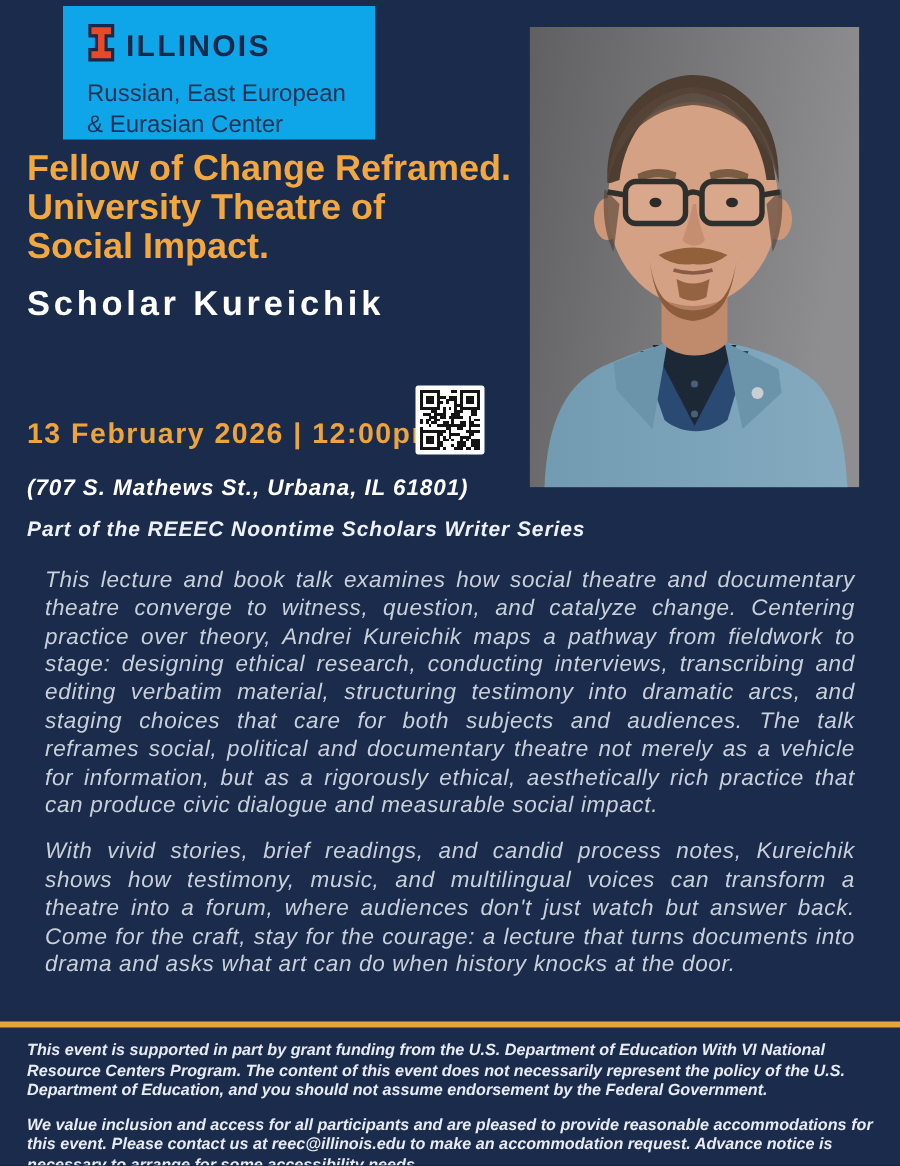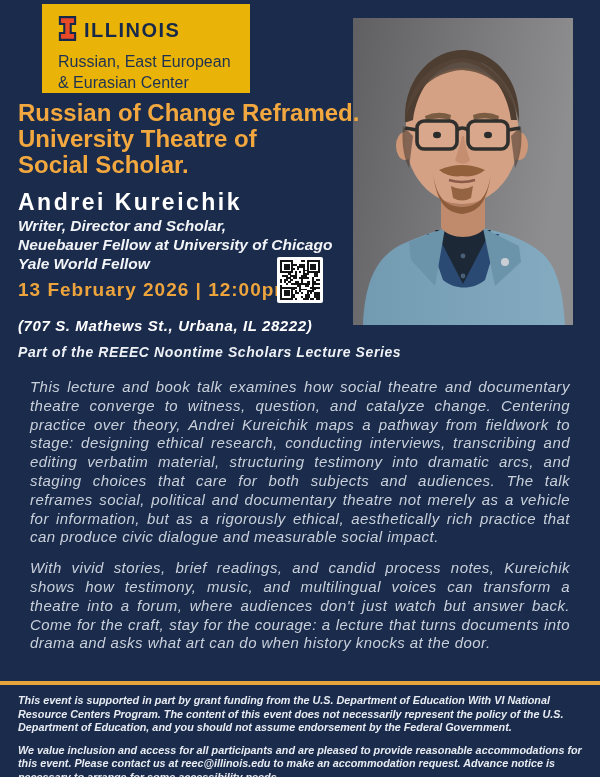--- a/index.html
+++ b/index.html
@@ -13,21 +13,21 @@
     background: #1A2B4C;
     overflow: hidden;
     margin: 0 auto;
   }
 
   
   .logo-box {
     position: absolute;
     left: 42px; top: 4px;
     width: 208px; height: 89px;
-    background: #eab308;
+    background: #0ea5e9;
     padding: 11px 0 0 16px;
   }
   .logo-row { display: flex; align-items: center; gap: 7px; }
   .logo-wordmark {
     font-size: 20px;
     font-weight: bold;
     letter-spacing: 1.5px;
     color: #17294A;
   }
   .logo-center-name {
@@ -232,34 +232,29 @@
       <path d="M86 152 Q109 142 132 152 Q122 160 109 158 Q96 160 86 152 Z" fill="#93603C"></path>
 
       <path d="M96 162 Q109 166 122 162" stroke="#8A5A48" stroke-width="2.4" fill="none"></path>
 
       <path d="M80 156 C84 184 92 194 109 196 C126 194 134 184 138 156 C134 180 126 188 109 189 C92 188 84 180 80 156 Z" fill="#8D5C3A"></path>
       <path d="M98 168 Q109 174 120 168 L118 180 Q109 185 100 180 Z" fill="#8D5C3A" opacity="0.9"></path>
     </svg>
   </div>
 
   <h1 class="title">
-    <span>Russian of Change Reframed.</span><br>
+    <span>Fellow of Change Reframed.</span><br>
     <span>University Theatre of</span><br>
-    <span>Social Scholar.</span>
+    <span>Social Impact.</span>
   </h1>
 
-  <div class="speaker-name">Andrei Kureichik</div>
-  <div class="speaker-roles">
-    <div>Writer, Director and Scholar,</div>
-    <div>Neuebauer Fellow at University of Chicago</div>
-    <div>Yale World Fellow</div>
-  </div>
+  <div class="speaker-name">Scholar Kureichik</div>
 
   <div class="datetime">13 February 2026 | 12:00pm</div>
-  <div class="address">(707 S. Mathews St., Urbana, IL 28222)</div>
+  <div class="address">(707 S. Mathews St., Urbana, IL 61801)</div>
 
   <div class="qr">
     <svg id="qr-svg" viewBox="0 0 21 21" shape-rendering="crispEdges">
         <rect x="0" y="0" width="1" height="1" fill="#141414"></rect>
         <rect x="1" y="0" width="1" height="1" fill="#141414"></rect>
         <rect x="2" y="0" width="1" height="1" fill="#141414"></rect>
         <rect x="3" y="0" width="1" height="1" fill="#141414"></rect>
         <rect x="4" y="0" width="1" height="1" fill="#141414"></rect>
         <rect x="5" y="0" width="1" height="1" fill="#141414"></rect>
         <rect x="6" y="0" width="1" height="1" fill="#141414"></rect>
@@ -494,21 +489,21 @@
         <rect x="12" y="20" width="1" height="1" fill="#141414"></rect>
         <rect x="13" y="20" width="1" height="1" fill="#141414"></rect>
         <rect x="14" y="20" width="1" height="1" fill="#141414"></rect>
         <rect x="16" y="20" width="1" height="1" fill="#141414"></rect>
         <rect x="17" y="20" width="1" height="1" fill="#141414"></rect>
         <rect x="19" y="20" width="1" height="1" fill="#141414"></rect>
         <rect x="20" y="20" width="1" height="1" fill="#141414"></rect>
       </svg>
   </div>
 
-  <div class="series-line">Part of the REEEC Noontime Scholars Lecture Series</div>
+  <div class="series-line">Part of the REEEC Noontime Scholars Writer Series</div>
 
   <div class="body-text">
     <p>This lecture and book talk examines how social theatre and documentary theatre converge to witness, question, and catalyze change. Centering practice over theory, Andrei Kureichik maps a pathway from fieldwork to stage: designing ethical research, conducting interviews, transcribing and editing verbatim material, structuring testimony into dramatic arcs, and staging choices that care for both subjects and audiences. The talk reframes social, political and documentary theatre not merely as a vehicle for information, but as a rigorously ethical, aesthetically rich practice that can produce civic dialogue and measurable social impact.</p>
     <p>With vivid stories, brief readings, and candid process notes, Kureichik shows how testimony, music, and multilingual voices can transform a theatre into a forum, where audiences don't just watch but answer back. Come for the craft, stay for the courage: a lecture that turns documents into drama and asks what art can do when history knocks at the door.</p>
   </div>
 
   <div class="rule"></div>
   <div class="poster-footer">
     <p>This event is supported in part by grant funding from the U.S. Department of Education With VI National Resource Centers Program. The content of this event does not necessarily represent the policy of the U.S. Department of Education, and you should not assume endorsement by the Federal Government.</p>
     <p>We value inclusion and access for all participants and are pleased to provide reasonable accommodations for this event. Please contact us at reec@illinois.edu to make an accommodation request. Advance notice is necessary to arrange for some accessibility needs.</p>

